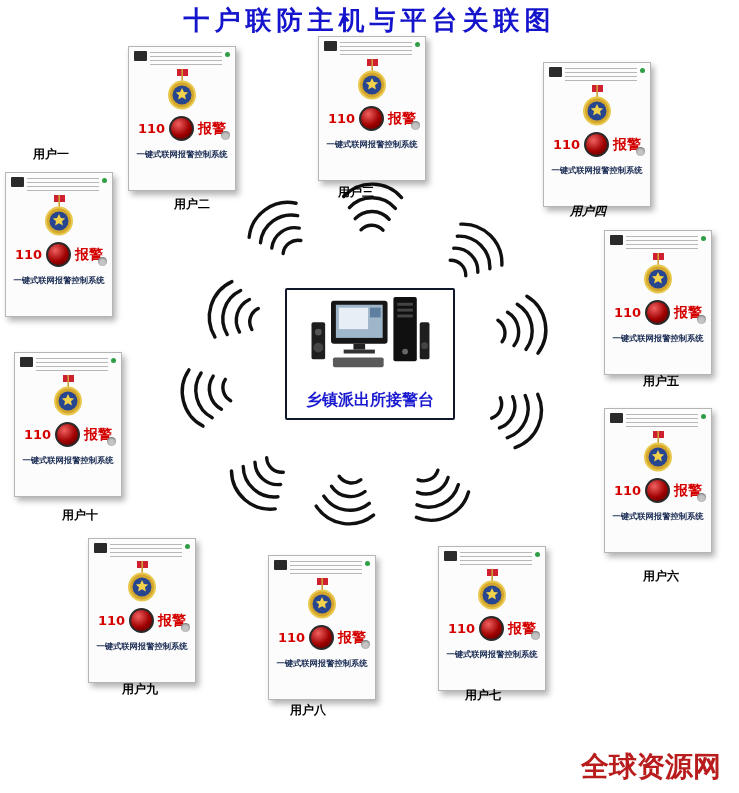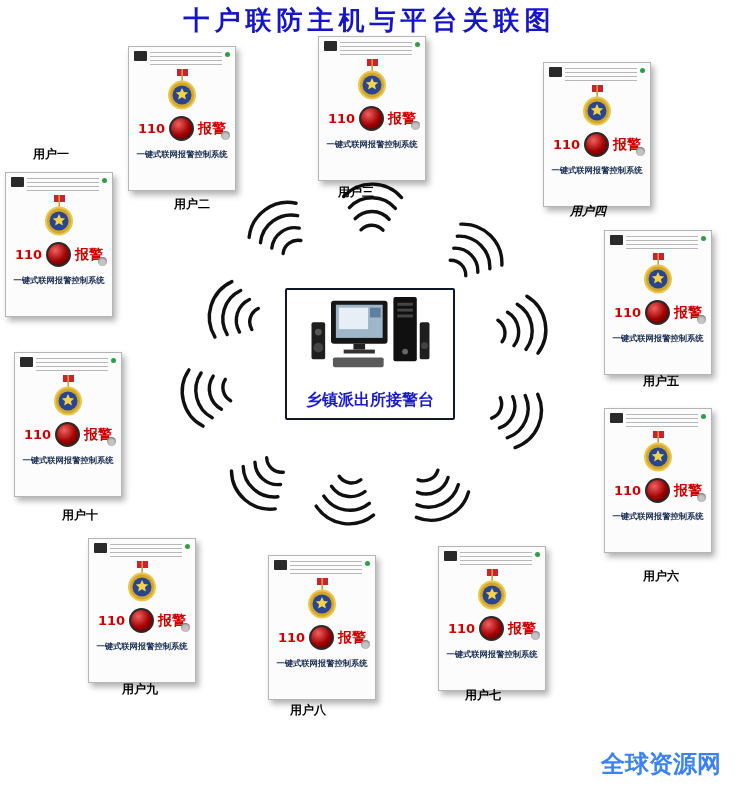--- a/index.html
+++ b/index.html
@@ -69,22 +69,22 @@
     padding:5px 4px 7px 4px;
   }
   .center-label { color:#1a1ad0; font-weight:bold; font-size:16px; white-space:nowrap; }
 
   
   .footer-note {
     position:absolute; left:6px; top:724px; width:728px;
     font-size:23px; font-weight:bold; color:#000; line-height:1.4;
   }
   .watermark {
-    position:absolute; right:16px; top:748px; font-size:24px; font-weight:bold;
-    color:#3b82f6; background:rgba(255,255,255,.85); padding:0 2px; z-index:5;margin-left:16px;
+    position:absolute; right:16px; top:748px; font-size:28px; font-weight:bold;
+    color:#b91c1c; background:rgba(255,255,255,.85); padding:0 2px; z-index:5;margin-left:16px;
   }
 </style>
 </head>
 <body>
 
 <div id="diagram">
 
   <div class="title">十户联防主机与平台关联图</div>
 
   <svg id="waves" width="739" height="793" viewBox="0 0 739 793" aria-hidden="true">

